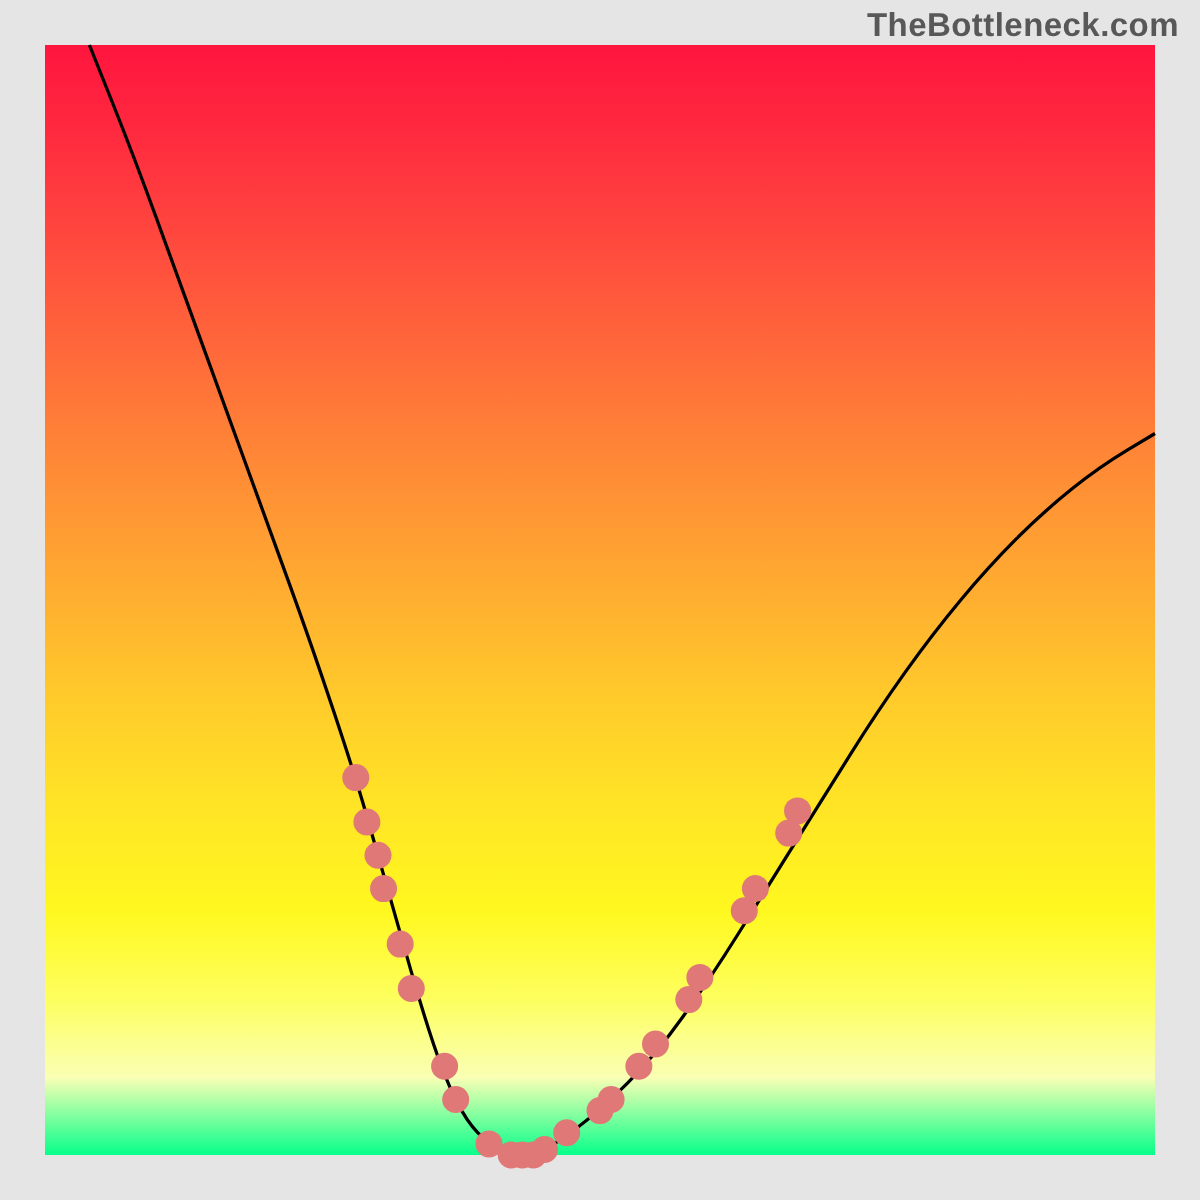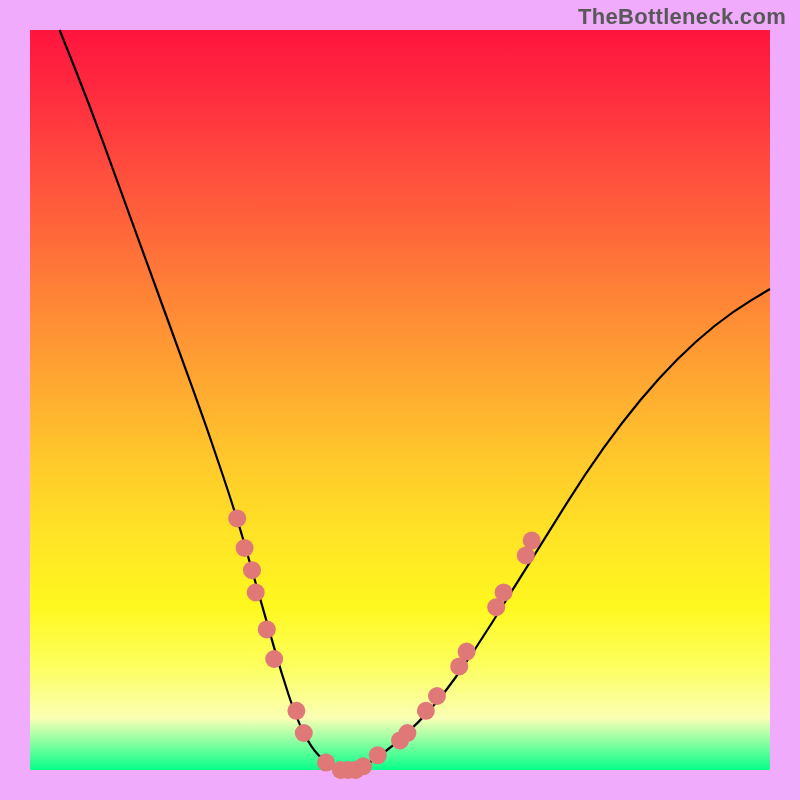--- a/index.html
+++ b/index.html
@@ -7,21 +7,21 @@
     padding: 0;
     width: 800px;
     height: 800px;
     overflow: hidden;
     font-family: Arial, Helvetica, sans-serif;
   }
   .frame {
     position: relative;
     width: 800px;
     height: 800px;
-    background: #f0abfc;
+    background: #e5e5e5;
   }
   .watermark {
     position: absolute;
     top: 4px;
     right: 14px;
     color: #585858;
     font-size: 22px;
     font-weight: 600;
     letter-spacing: 0.3px;
     z-index: 20;

